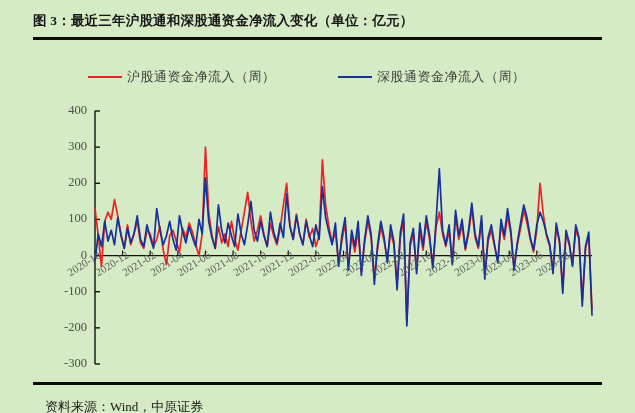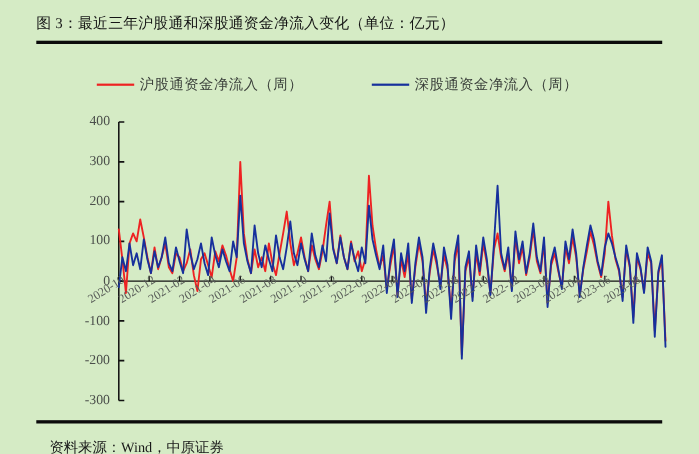--- a/index.html
+++ b/index.html
@@ -9,21 +9,21 @@
     font-family:"Liberation Serif", serif;
     overflow:hidden;
     position:relative;
   }
   #wrap{position:relative;width:635px;height:413px;}
 
   
   #figure-title{
     position:absolute;left:33px;top:12px;
     font-family:"Liberation Serif", serif;
-    font-size:13.5px;font-weight:normal;color:#151515;
+    font-size:13.5px;font-weight:bold;color:#151515;
     letter-spacing:.2px;white-space:nowrap;
   }
   #title-rule{
     position:absolute;left:33px;top:37px;width:569px;height:3px;
     background:#0b0b0b;
   }
 
   
   #legend{
     position:absolute;left:88px;top:68px;width:460px;height:22px;
@@ -35,21 +35,21 @@
   .legend-swatch{display:block;width:34px;height:2.6px;}
   .legend-label{
     font-family:"Liberation Serif", serif;
     font-size:13px;color:#3a3f3a;letter-spacing:.5px;
   }
   #legend-item-hk{left:0px;}
   #legend-item-sz{left:250px;}
 
   
   #plot-area{
-    position:absolute;left:13px;top:0;width:570px;height:413px;
+    position:absolute;left:0;top:0;width:570px;height:413px;
     pointer-events:none;
   }
   .ylabel{
     position:absolute;
     font-family:"Liberation Serif", serif;
     font-size:12.5px;color:#4b4f4b;
     text-align:right;width:46px;
   }
   .xlabel{
     position:absolute;

